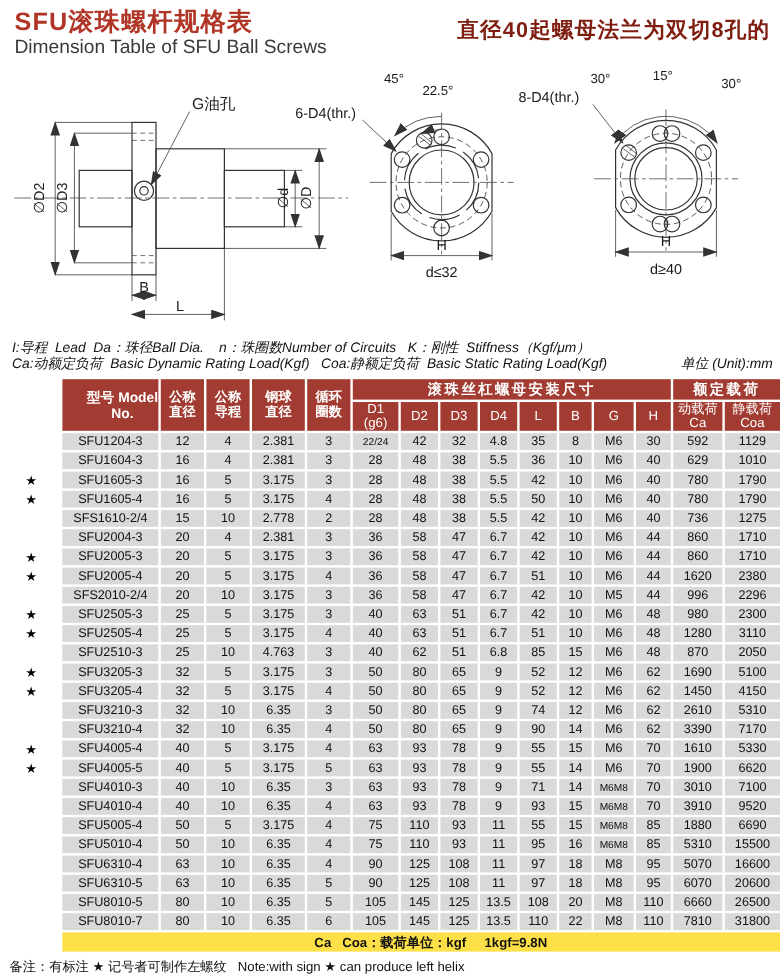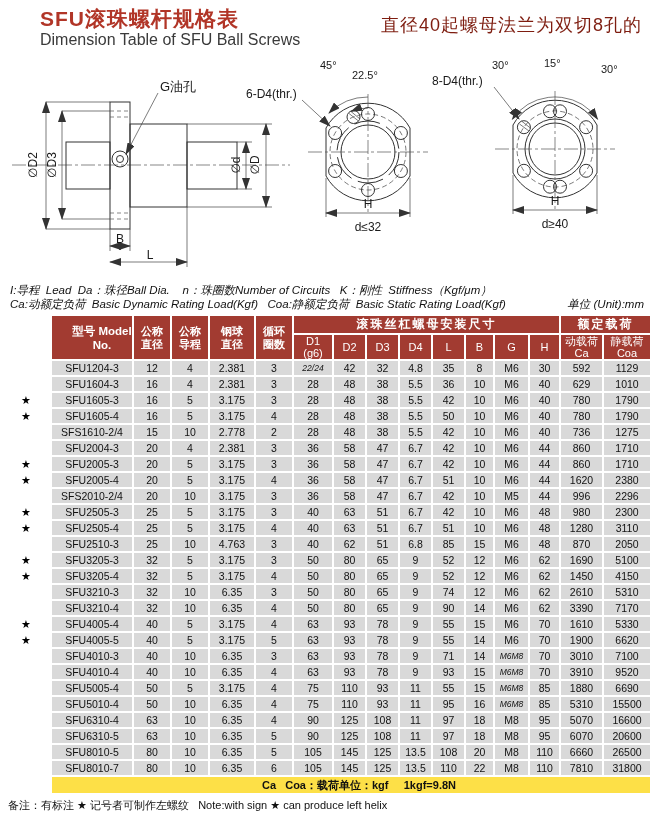--- a/index.html
+++ b/index.html
@@ -1,24 +1,24 @@
 <!DOCTYPE html>
 <html><head>
 <meta charset="utf-8">
 <style>
   html,body { margin:0; padding:0; background:#fff; }
   .page {
     position:relative; width:650px; height:816px; overflow:hidden;
     background:#fff; font-family:"Liberation Sans","DejaVu Sans",sans-serif;
   }
   
-  .hdr { display:flex; justify-content:space-between; align-items:flex-start; padding:7px 8px 0 12px; height:48px;margin-left:28px; }
+  .hdr { display:flex; justify-content:space-between; align-items:flex-start; padding:7px 8px 0 12px; height:48px; }
   .title-cn { color:#b13527; font-size:21px; font-weight:bold; letter-spacing:1px; line-height:23px; }
   .title-en { color:#3a3a3a; font-size:16px; line-height:19px; }
-  .note-right { color:#7e1d10; font-size:18px; font-weight:normal; margin-top:6px; letter-spacing:1px; }
+  .note-right { color:#7e1d10; font-size:18px; font-weight:bold; margin-top:6px; letter-spacing:1px; }
   
   svg.diagrams { display:block; width:650px; height:226px; }
   svg.diagrams .ln { stroke:#333; fill:none; stroke-width:1; }
   svg.diagrams .thin { stroke:#444; fill:none; stroke-width:.7; }
   svg.diagrams .cl { stroke:#555; fill:none; stroke-width:.7; stroke-dasharray:14 3 3 3; }
   svg.diagrams .dash { stroke:#555; fill:none; stroke-width:.8; stroke-dasharray:5 3; }
   svg.diagrams .dash2 { stroke:#333; fill:none; stroke-width:1; stroke-dasharray:26 7; }
   svg.diagrams .hid { stroke:#555; fill:none; stroke-width:.7; stroke-dasharray:4 3; }
   svg.diagrams text { fill:#1a1a1a; stroke:none; font-size:12px; font-family:"Liberation Sans",sans-serif; }
   svg.diagrams text.big { font-size:13px; }
@@ -31,21 +31,21 @@
   
   table.spec { border-collapse:separate; border-spacing:2px; table-layout:fixed; width:650px; margin-top:3px; }
   table.spec th { background:#a23b31; color:#fff; font-weight:bold; text-align:center; vertical-align:middle; padding:0; }
   table.spec .h-group { font-size:12px; height:17px; letter-spacing:2px; }
   table.spec .h-sub { font-size:11px; height:16px; line-height:12px; font-weight:normal; }
   table.spec .h-span { font-size:11px; line-height:13px; }
   table.spec .h-model { font-size:11.5px;padding-left:20px; }
   table.spec td { background:#d9d9d9; text-align:center; vertical-align:middle; font-size:10.5px; height:14px; padding:0; color:#111; }
   table.spec .star-col { background:transparent; border:none; }
   table.spec td.star-col { font-size:11px; color:#000; }
-  table.spec td.small { font-size:8.5px; letter-spacing:0;font-style:italic; }
+  table.spec td.small { font-size:8.5px; letter-spacing:0; }
   table.spec .tfoot-cell { background:#fde047; font-weight:bold; font-size:11px; height:16px; white-space:pre;padding-left:16px; }
   
   .note { padding:3px 0 0 8px; font-size:11px; color:#111; white-space:pre; }
 </style>
 </head>
 <body>
 
 <div class="page">
 
   <div class="hdr">

